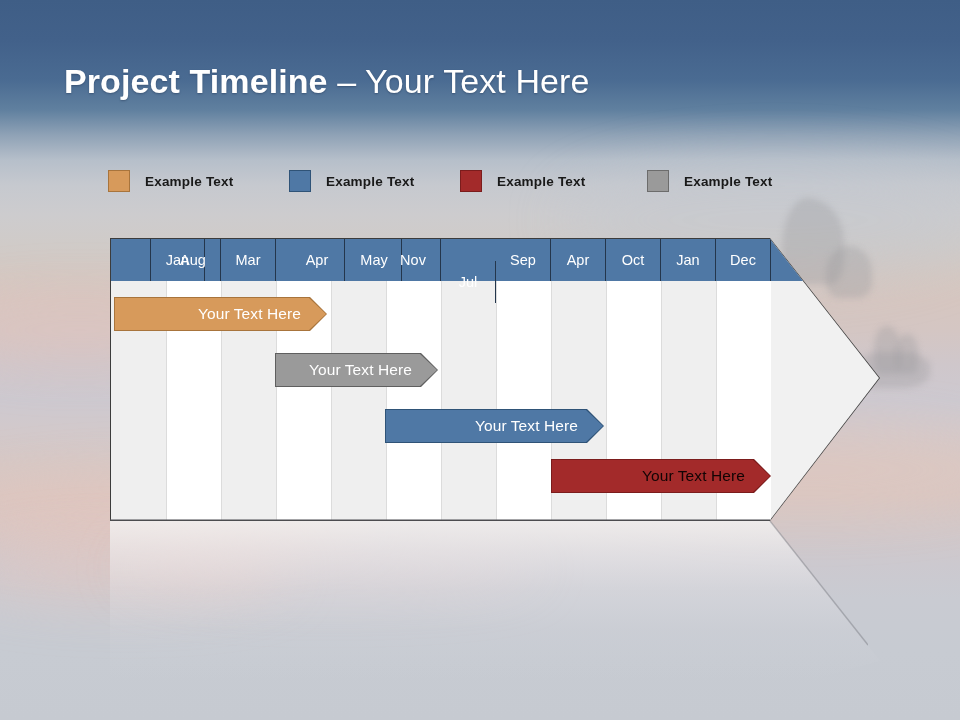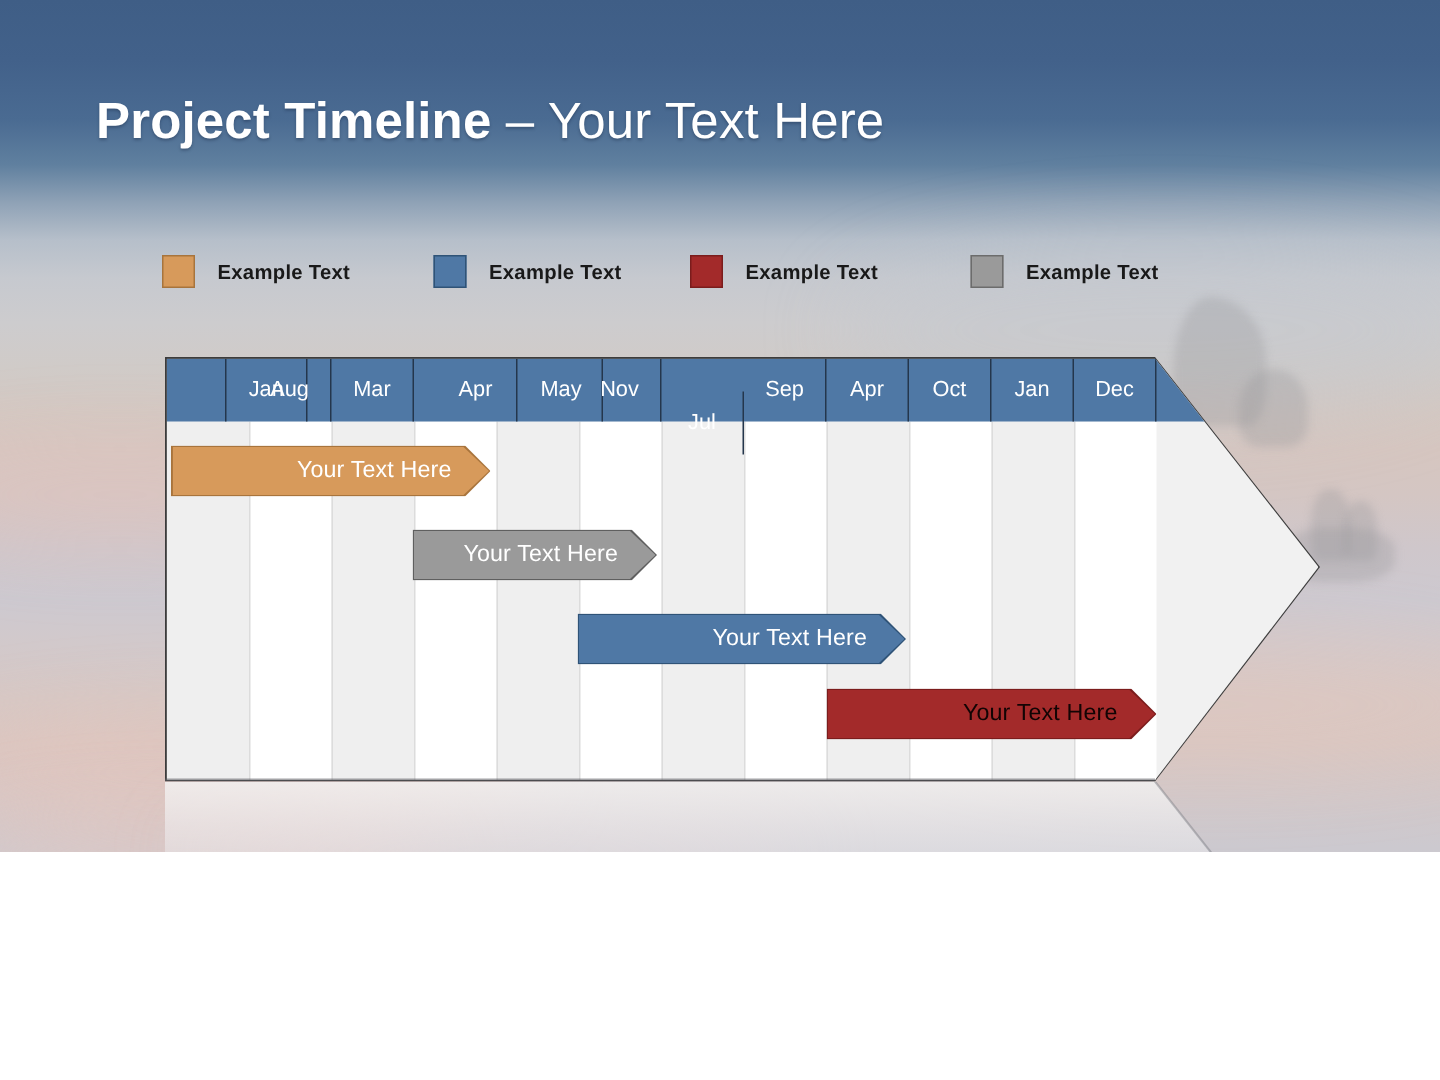--- a/index.html
+++ b/index.html
@@ -8,21 +8,21 @@
     width: 960px;
     height: 720px;
     overflow: hidden;
     font-family: "Liberation Sans", sans-serif;
   }
 
   
   #slide {
     position: relative;
     width: 960px;
-    height: 568px;
+    height: 720px;
     background:
       linear-gradient(to bottom,
         #3f5e86 0px,
         #42618a 40px,
         #4a6b92 80px,
         #60809f 110px,
         #8fa2b6 135px,
         #b6bfca 160px,
         #c6c9cf 185px,
         #cdccce 215px,

